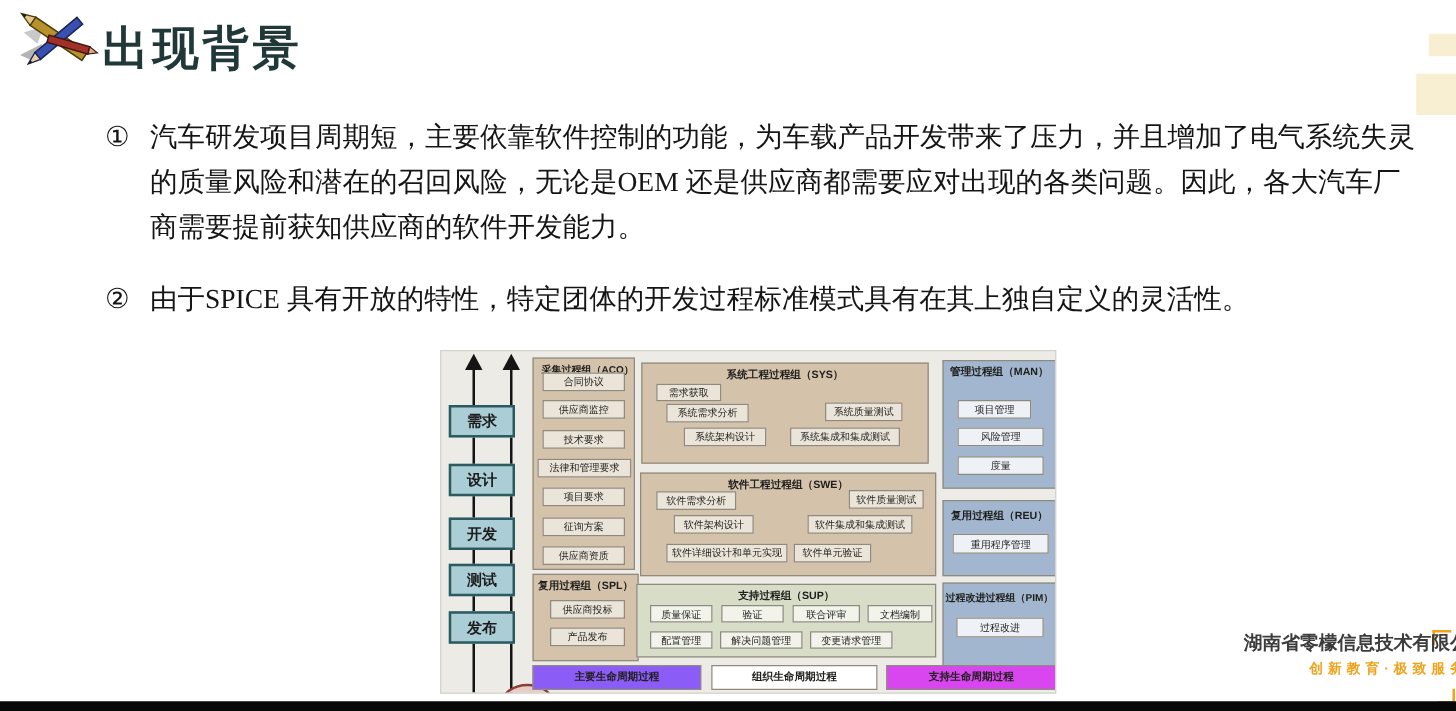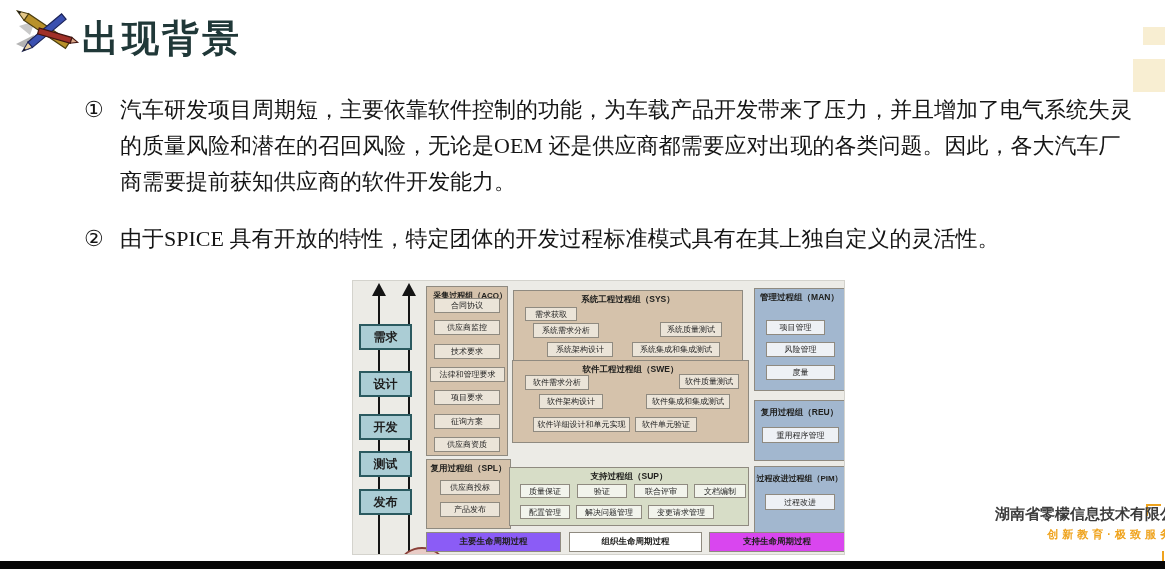--- a/index.html
+++ b/index.html
@@ -124,21 +124,21 @@
 
   <div class="grp grp-tan" style="left:160px;top:9px;width:230px;height:81px">
     <div class="grp-title">系统工程过程组（SYS）</div>
     <div class="itm" style="left:11px;top:16px;width:52px;height:14px">需求获取</div>
     <div class="itm" style="left:19px;top:32px;width:66px">系统需求分析</div>
     <div class="itm" style="left:146px;top:31px;width:62px">系统质量测试</div>
     <div class="itm" style="left:33px;top:51px;width:66px">系统架构设计</div>
     <div class="itm" style="left:118px;top:51px;width:88px">系统集成和集成测试</div>
   </div>
 
-  <div class="grp grp-tan" style="left:159px;top:79px;width:237px;height:83px">
+  <div class="grp grp-tan" style="left:159px;top:97px;width:237px;height:83px">
     <div class="grp-title">软件工程过程组（SWE）</div>
     <div class="itm" style="left:12px;top:14px;width:64px">软件需求分析</div>
     <div class="itm" style="left:166px;top:13px;width:60px">软件质量测试</div>
     <div class="itm" style="left:26px;top:33px;width:64px">软件架构设计</div>
     <div class="itm" style="left:133px;top:33px;width:84px">软件集成和集成测试</div>
     <div class="itm" style="left:20px;top:56px;width:97px">软件详细设计和单元实现</div>
     <div class="itm" style="left:122px;top:56px;width:62px">软件单元验证</div>
   </div>
 
   <div class="grp grp-green" style="left:156px;top:186px;width:240px;height:59px">

